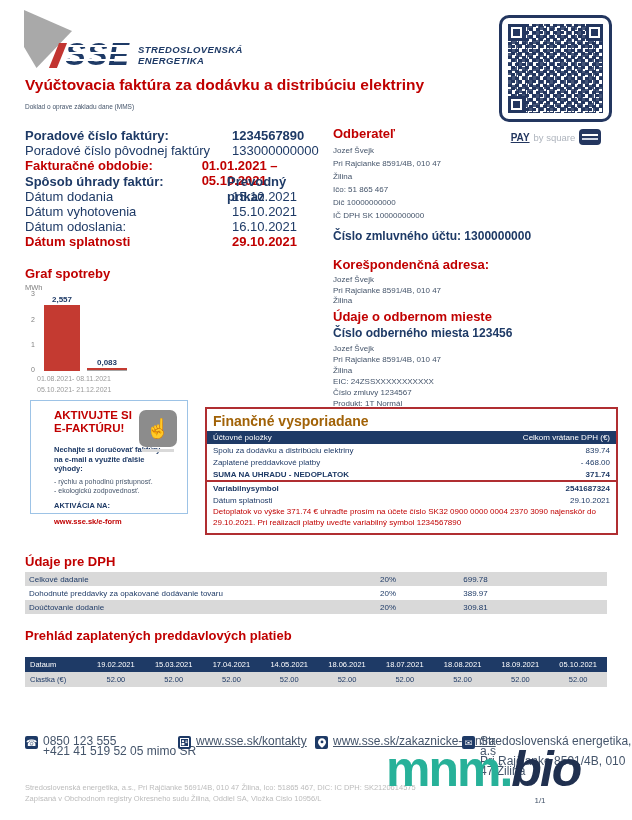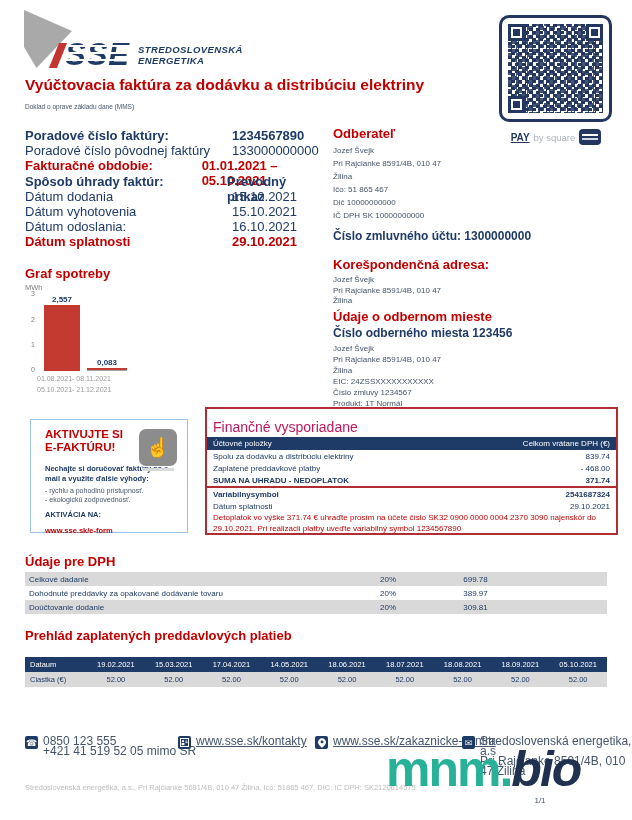--- a/index.html
+++ b/index.html
@@ -67,33 +67,33 @@
   .ytick { position:absolute; left:0; width:10px; text-align:right; font-size:7px; color:#808080; }
   .plot-area { position:absolute; left:14px; top:0; width:130px; height:77px; }
   .bar-slot { position:absolute; bottom:0; height:100%; display:flex; flex-direction:column; justify-content:flex-end; align-items:center; }
   .bar-slot.s1 { left:5px; width:36px; }
   .bar-slot.s2 { left:48px; width:40px; border-bottom:1px solid #a6a6a6; }
   .bar-label { font-size:8px; font-weight:bold; color:#1e3a66; margin-bottom:1px; }
   .bar-fill { width:100%; background:#c43a31; }
   .xlabels { margin-left:12px; margin-top:3px; font-size:7px; color:#9a9a9a; line-height:10.5px; white-space:nowrap; }
 
   
-  .efaktura { position:absolute; left:30px; top:419px; width:158px; height:114px; border:1px solid #9dc3e6; padding:8px 14px; }
+  .efaktura { position:absolute; left:30px; top:400px; width:158px; height:114px; border:1px solid #9dc3e6; padding:8px 23px; }
   .ef-head { font-size:11.5px; font-weight:bold; color:#c00000; line-height:13px; }
   .hand-icon { position:absolute; right:10px; top:9px; width:38px; height:37px; background:#8c8c8c; border-radius:7px;
     display:flex; align-items:center; justify-content:center; color:#fff; font-size:19px; }
   .hand-caption { position:absolute; right:13px; top:48px; width:32px; height:3px; background:#d9d9d9; }
   .ef-intro { margin-top:10px; font-size:7.5px; font-weight:bold; color:#1e3a66; line-height:9.5px; }
   .ef-benefit { margin-top:3px; font-size:7px; color:#44546a; line-height:9px; }
   .ef-act { margin-top:6px; font-size:7.5px; font-weight:bold; color:#1e3a66; }
   .ef-url { font-size:7.5px; font-weight:bold; color:#c00000; text-decoration:none; }
 
   
   .financial { position:absolute; left:205px; top:407px; width:413px; height:128px; border:2px solid #b02e31; background:#fff; }
-  .fin-head { font-size:14px; font-weight:normal; color:#be185d; padding:10px 6px 2px; }
+  .fin-head { font-size:14px; font-weight:bold; color:#a16207; padding:4px 6px 2px; }
   .fin-thead { display:flex; justify-content:space-between; background:#1e3a66; color:#fff; font-size:8px; padding:2px 6px; }
   .fin-row { display:flex; justify-content:space-between; font-size:8px; color:#1e3a66; padding:1.5px 6px; }
   .fin-row.suma { border-bottom:2px solid #b02e31; }
   .fin-note { font-size:8px; color:#c00000; padding:1px 8px 0 6px; line-height:10.5px; }
 
   
   .vat { position:absolute; left:25px; top:554px; width:582px; }
   .tbl-head-red { font-size:13px; font-weight:bold; color:#c00000; margin-bottom:3px; }
   .vat-table { width:100%; }
   .vrow { display:flex; font-size:8px; }
@@ -388,20 +388,21 @@
   <div class="contact-item" style="left:462px">
     <span class="ci-icon">✉</span>
     <span class="ci-text">
       <span>Stredoslovenská energetika, a.s</span><br>
       <span>Pri Rajčianke 8591/4B, 010 47 Žilina</span>
     </span>
   </div>
 
   <div class="legal">
     <div>Stredoslovenská energetika, a.s., Pri Rajčianke 5691/4B, 010 47 Žilina, Ico: 51865 467, DIC: IC DPH: SK2120614575</div>
+    <div>Zapísaná v Obchodnom registry Okresneho sudu Žilina, Oddiel SA, Vložka Cislo 10956/L</div>
   </div>
   <div class="pagenum">1/1</div>
 
   <div class="watermark">
     <span class="wm-teal">mnm.</span><span class="wm-navy">bio</span>
   </div>
 
 </div>
 
 </body></html>

